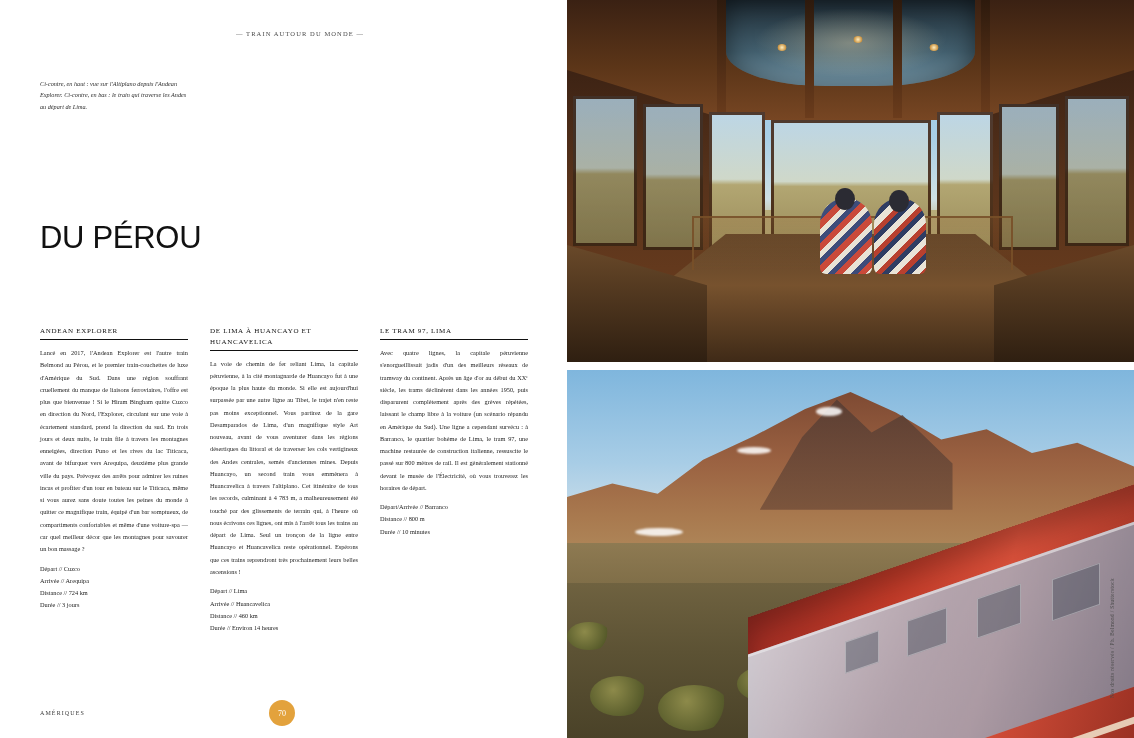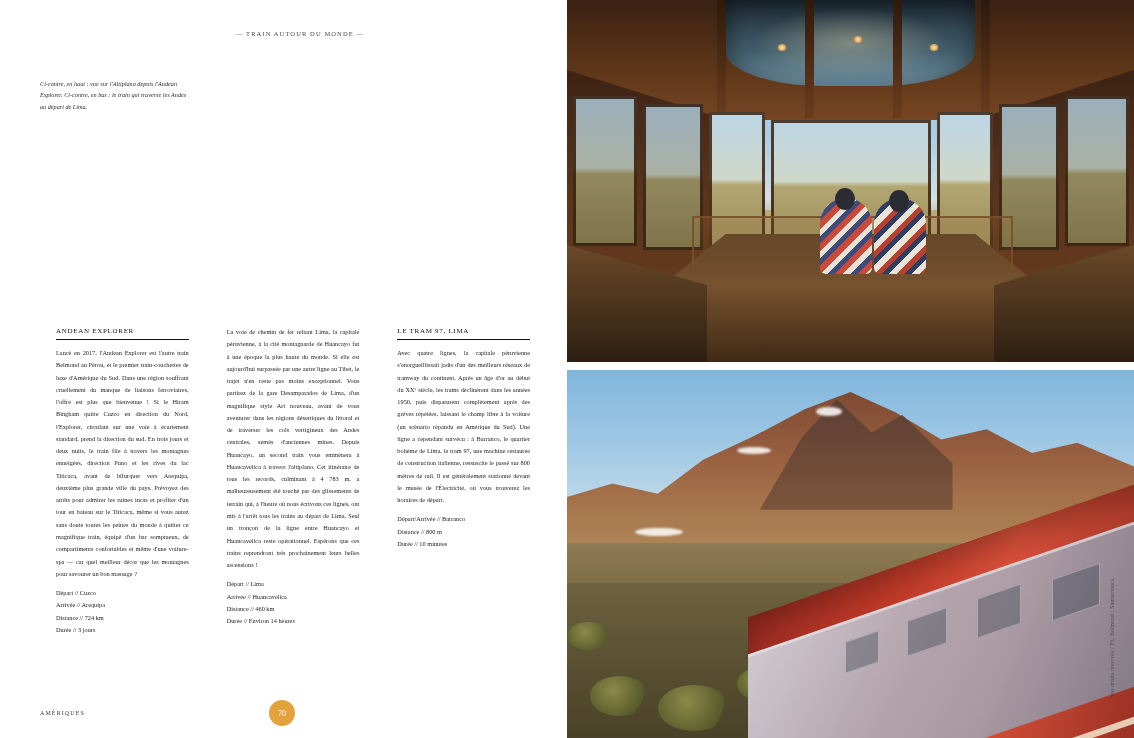--- a/index.html
+++ b/index.html
@@ -89,21 +89,20 @@
   .columns {
     position: absolute;
     left: 40px;
     top: 326px;
     width: 490px;
     display: flex;
     gap: 22px;
   }
   .col {
     width: 148px;
-    margin-left: 16px;
   }
   .col-title {
     font-family: "Liberation Serif", serif;
     font-size: 7px;
     letter-spacing: 0.7px;
     text-transform: uppercase;
     color: #111111;
     border-bottom: 0.8px solid #111111;
     padding-bottom: 2.5px;
     margin-bottom: 7px;
@@ -372,36 +371,38 @@
 
 <div class="spread">
 
   <div class="left-page">
 
     <div class="running-head">— TRAIN AUTOUR DU MONDE —</div>
 
     <div class="caption-block">Ci-contre, en haut : vue sur l'Altiplano depuis l'Andean Explorer. Ci-contre, en bas : le train qui traverse les Andes au départ de Lima.</div>
 
     <div class="headline">
+      <div class="l3">DU PÉROU</div>
     </div>
 
     <div class="columns">
 
       <div class="col">
         <div class="col-title">ANDEAN EXPLORER</div>
         <div class="col-body">Lancé en 2017, l'Andean Explorer est l'autre train Belmond au Pérou, et le premier train-couchettes de luxe d'Amérique du Sud. Dans une région souffrant cruellement du manque de liaisons ferroviaires, l'offre est plus que bienvenue ! Si le Hiram Bingham quitte Cuzco en direction du Nord, l'Explorer, circulant sur une voie à écartement standard, prend la direction du sud. En trois jours et deux nuits, le train file à travers les montagnes enneigées, direction Puno et les rives du lac Titicaca, avant de bifurquer vers Arequipa, deuxième plus grande ville du pays. Prévoyez des arrêts pour admirer les ruines incas et profiter d'un tour en bateau sur le Titicaca, même si vous aurez sans doute toutes les peines du monde à quitter ce magnifique train, équipé d'un bar somptueux, de compartiments confortables et même d'une voiture-spa — car quel meilleur décor que les montagnes pour savourer un bon massage ?</div>
         <div class="facts">
           <div>Départ // Cuzco</div>
           <div>Arrivée // Arequipa</div>
           <div>Distance // 724 km</div>
           <div>Durée // 3 jours</div>
         </div>
       </div>
 
       <div class="col">
+        <div class="col-title">DE LIMA À HUANCAYO ET HUANCAVELICA</div>
         <div class="col-body">La voie de chemin de fer reliant Lima, la capitale péruvienne, à la cité montagnarde de Huancayo fut à une époque la plus haute du monde. Si elle est aujourd'hui surpassée par une autre ligne au Tibet, le trajet n'en reste pas moins exceptionnel. Vous partirez de la gare Desamparados de Lima, d'un magnifique style Art nouveau, avant de vous aventurer dans les régions désertiques du littoral et de traverser les cols vertigineux des Andes centrales, semés d'anciennes mines. Depuis Huancayo, un second train vous emmènera à Huancavelica à travers l'altiplano. Cet itinéraire de tous les records, culminant à 4 783 m, a malheureusement été touché par des glissements de terrain qui, à l'heure où nous écrivons ces lignes, ont mis à l'arrêt tous les trains au départ de Lima. Seul un tronçon de la ligne entre Huancayo et Huancavelica reste opérationnel. Espérons que ces trains reprendront très prochainement leurs belles ascensions !</div>
         <div class="facts">
           <div>Départ // Lima</div>
           <div>Arrivée // Huancavelica</div>
           <div>Distance // 460 km</div>
           <div>Durée // Environ 14 heures</div>
         </div>
       </div>
 
       <div class="col">

